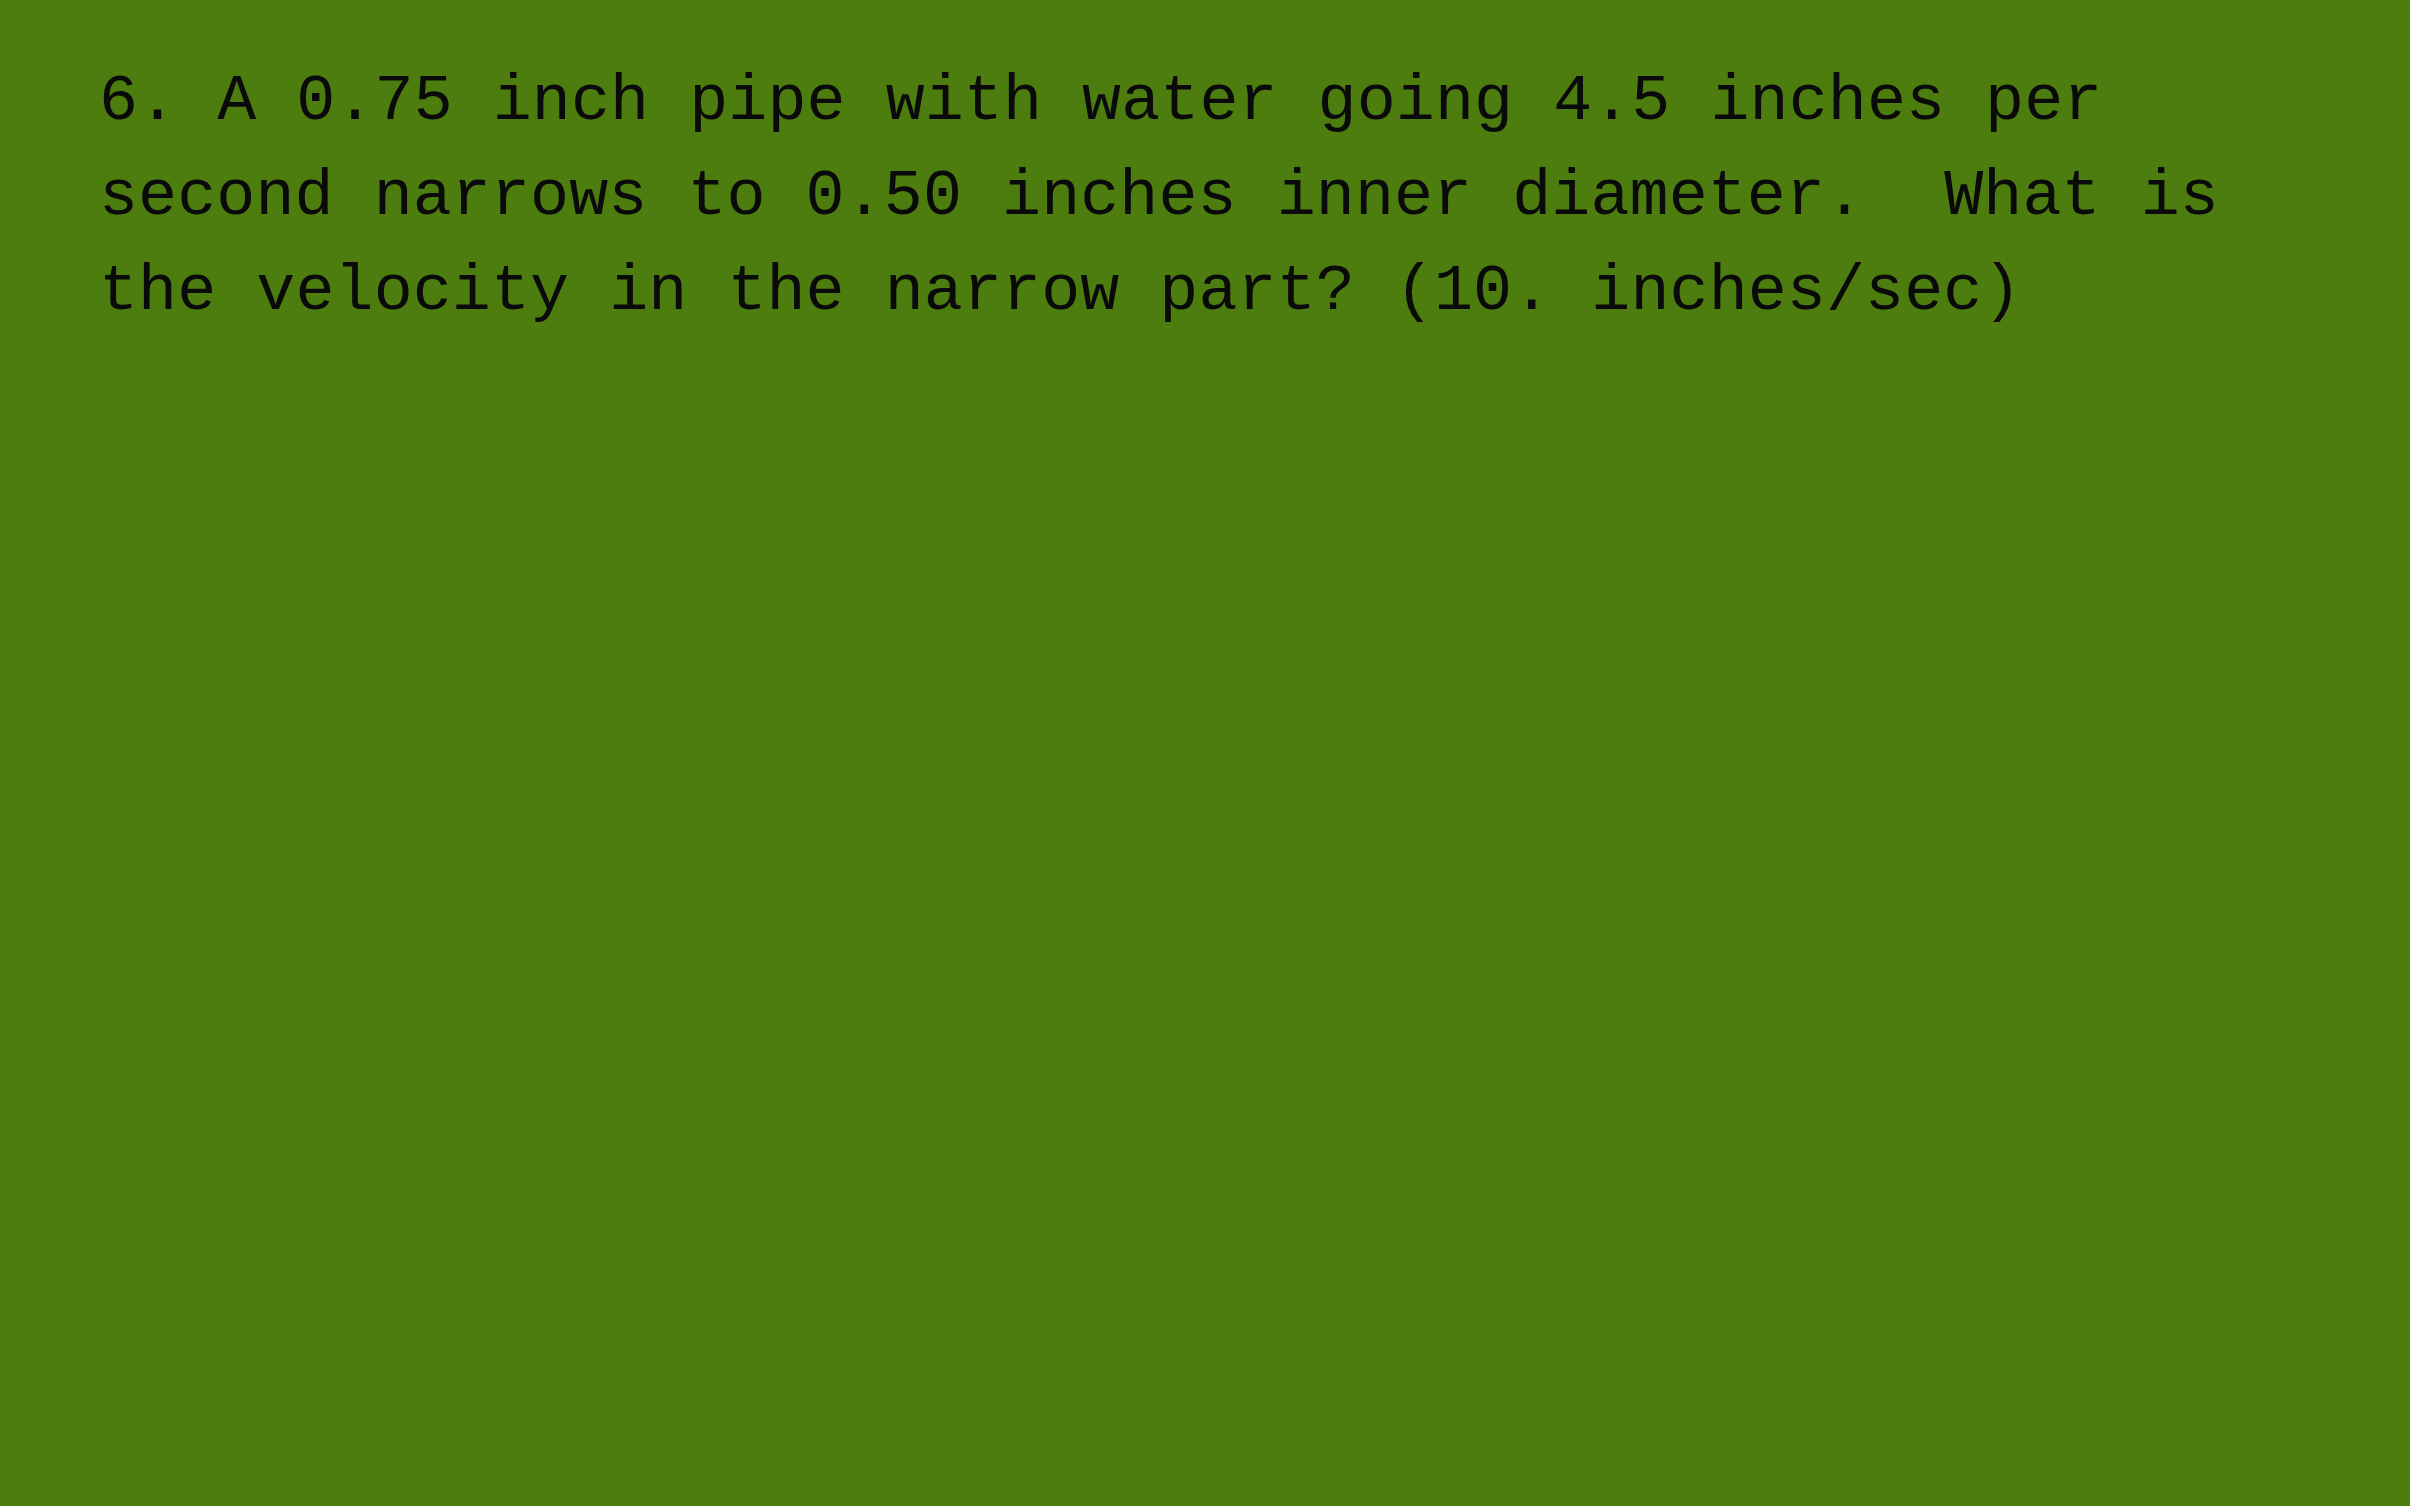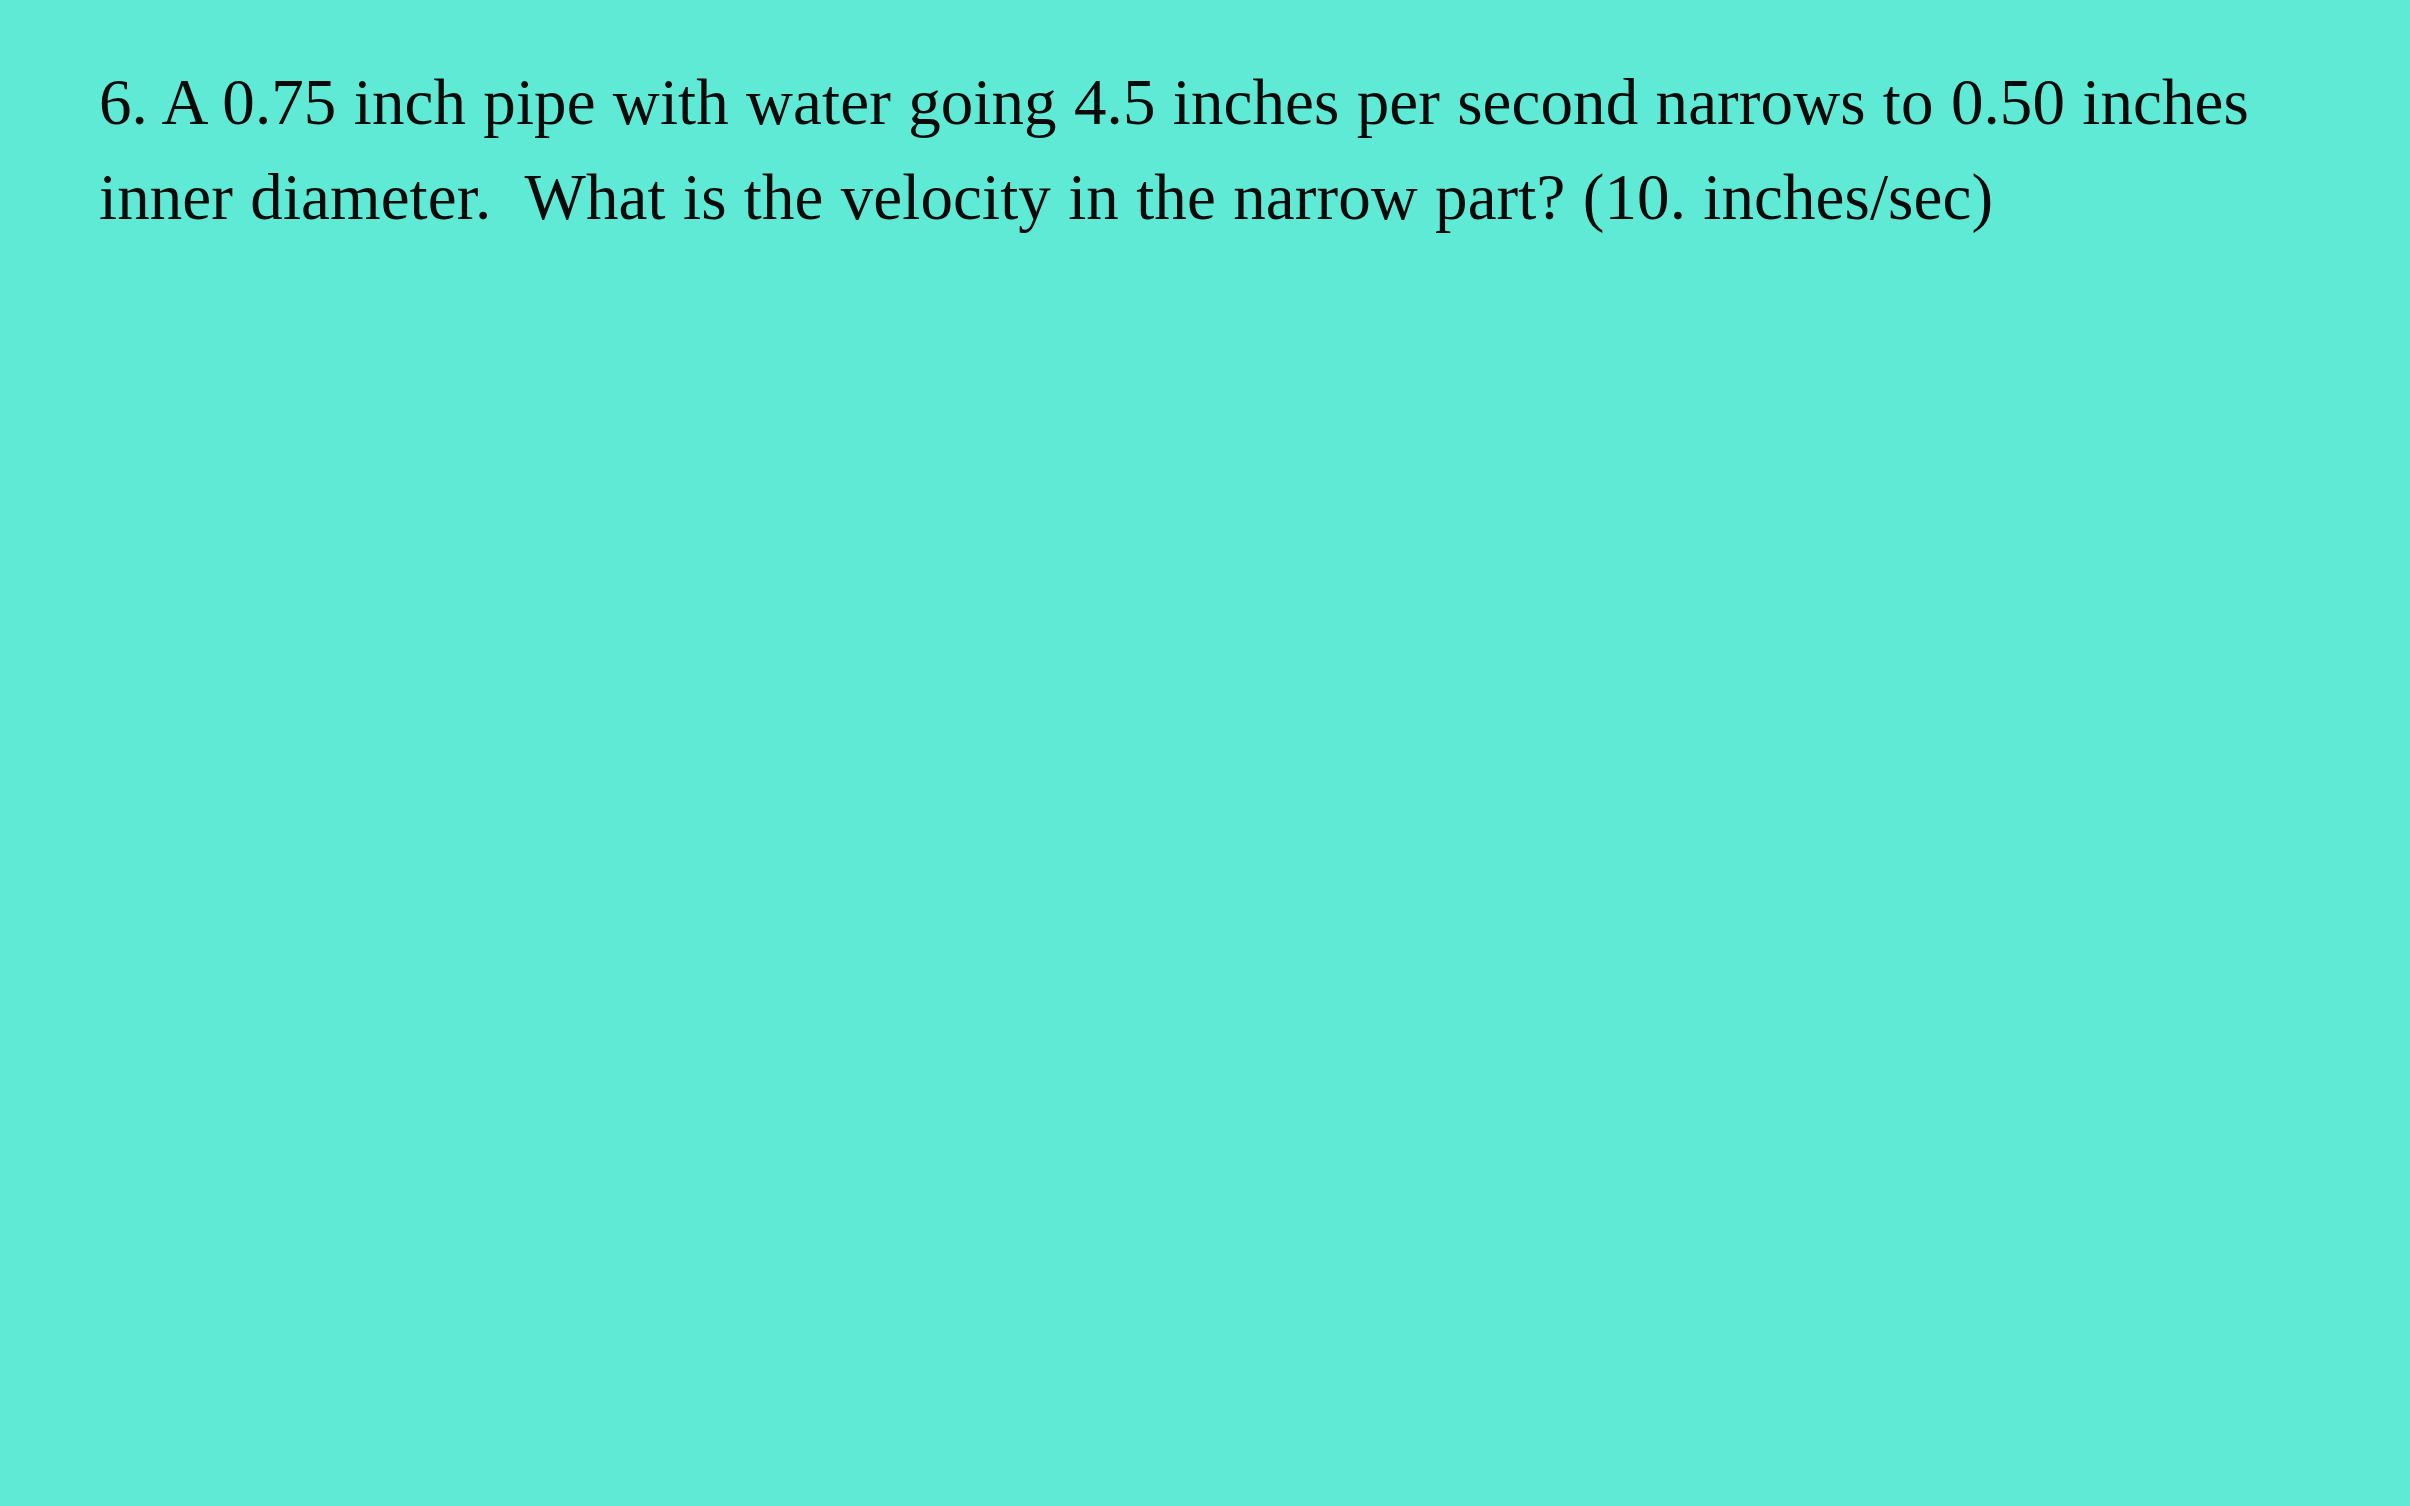--- a/index.html
+++ b/index.html
@@ -11,22 +11,23 @@
     width: 2411px;
     height: 1507px;
     overflow: hidden;
     font-family: "Liberation Serif", "DejaVu Serif", serif;
     color: #000000;
   }
   .slide {
     position: relative;
     width: 2411px;
     height: 1507px;
-    background: #5eead4;
+    background: #4d7c0f;
     box-sizing: border-box;
+    font-family: Liberation Mono, monospace;
   }
   .body-text {
     position: absolute;
     left: 99px;
     top: 55px;
     width: 2222px;
     font-size: 65px;
     line-height: 1.46;
     letter-spacing: 0.1px;
     color: #0a0a0a;

